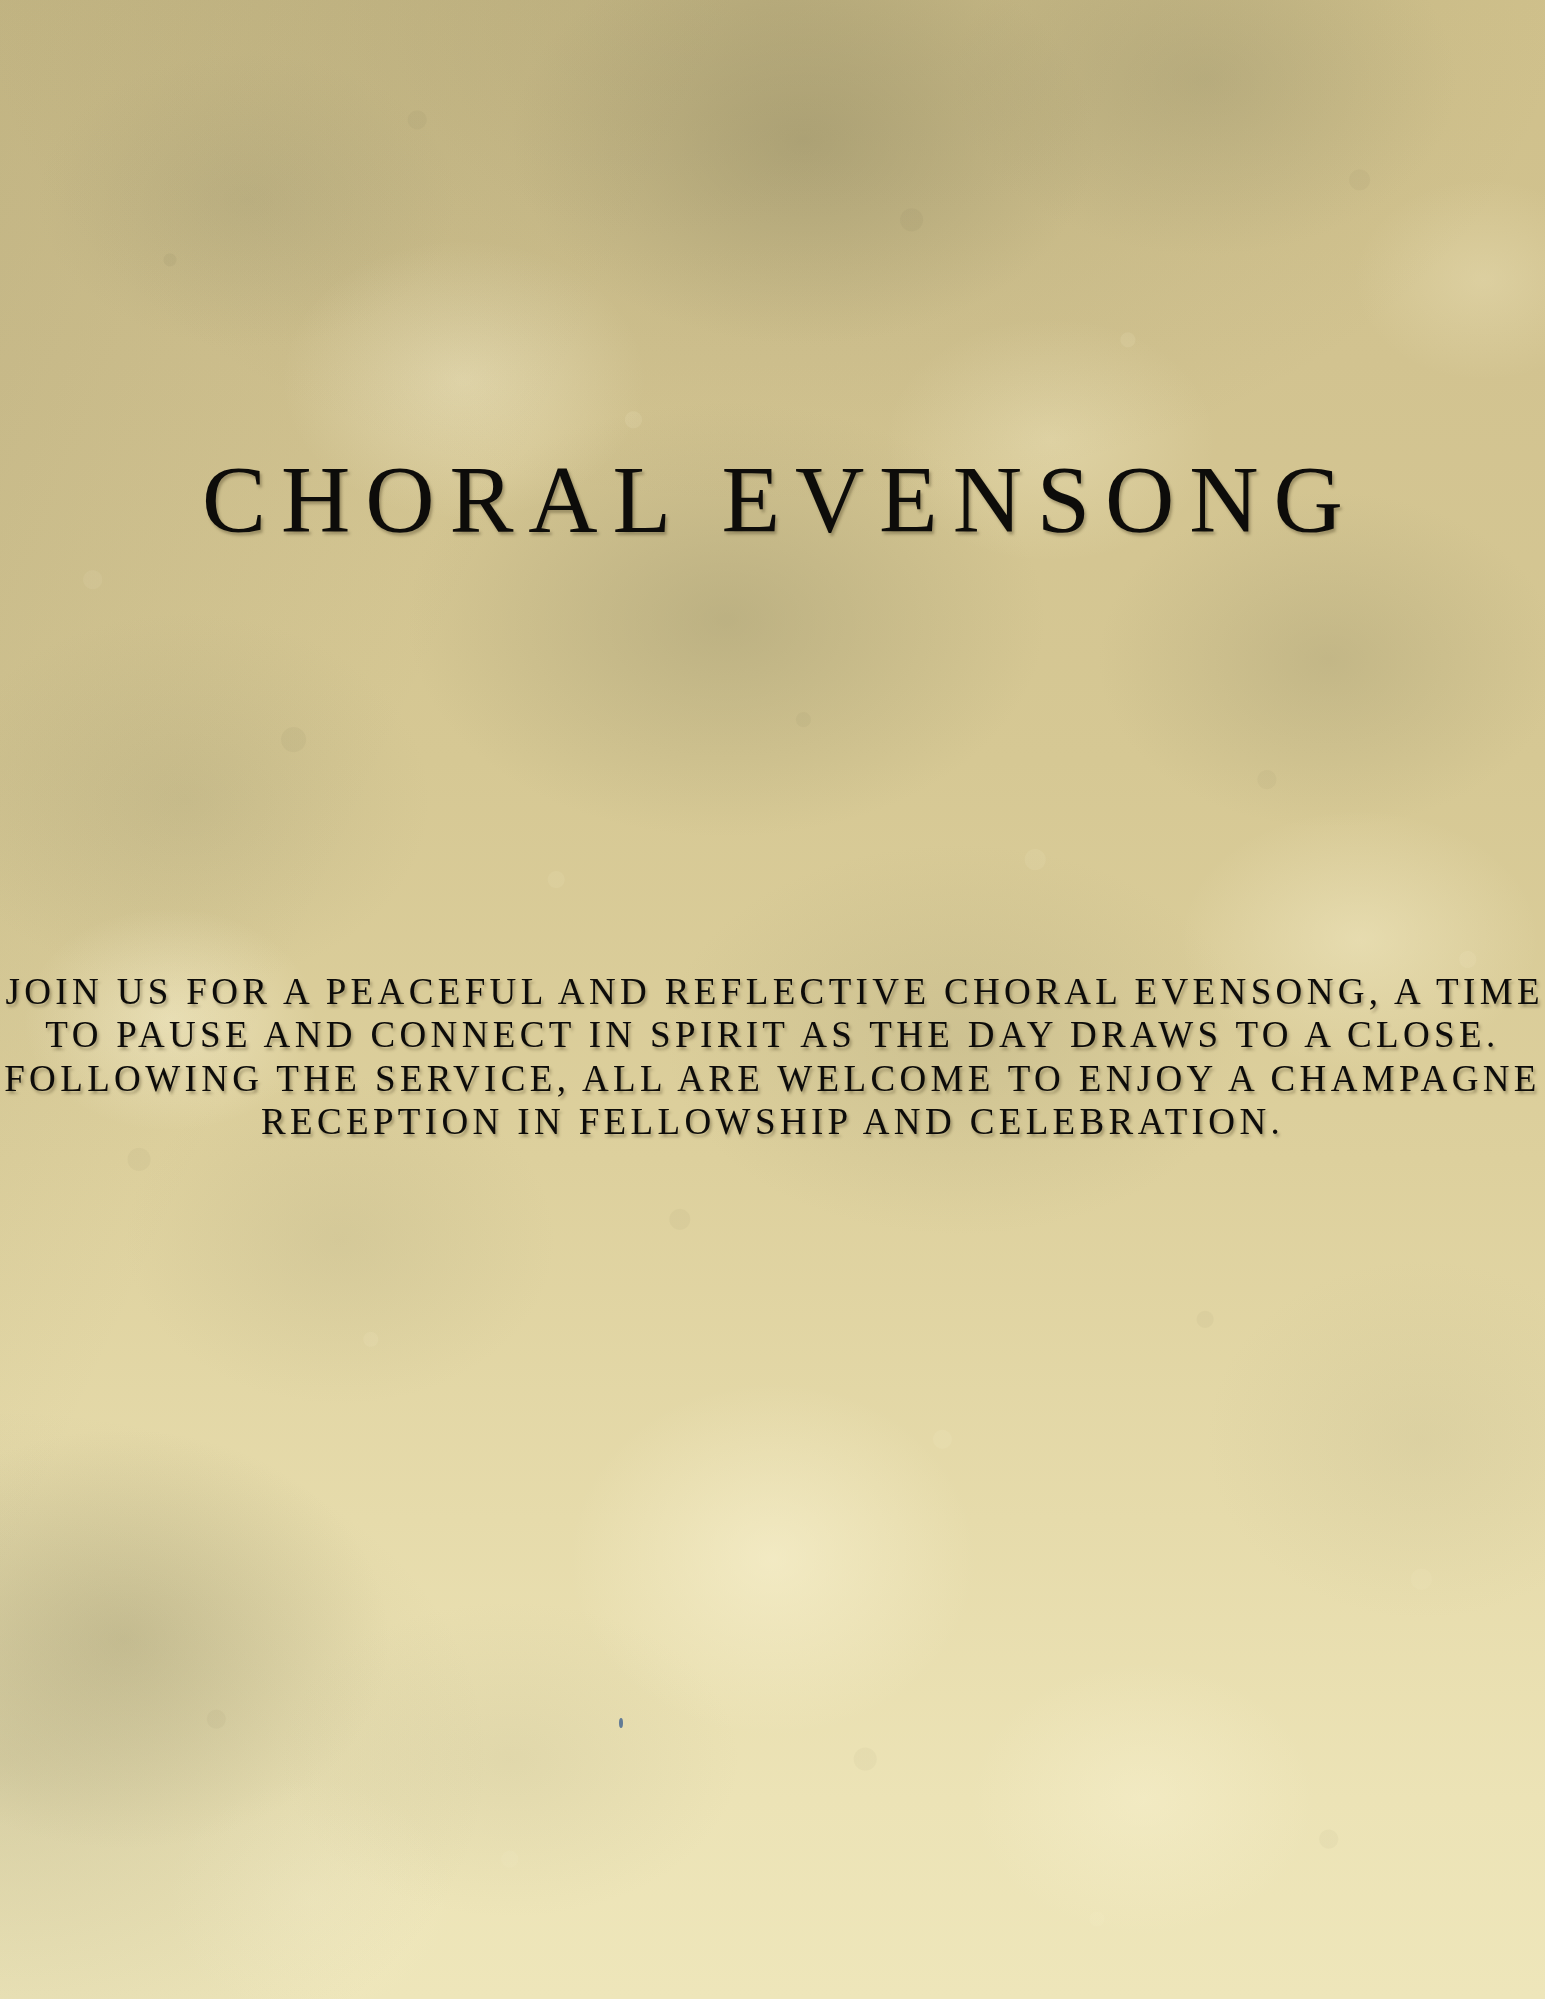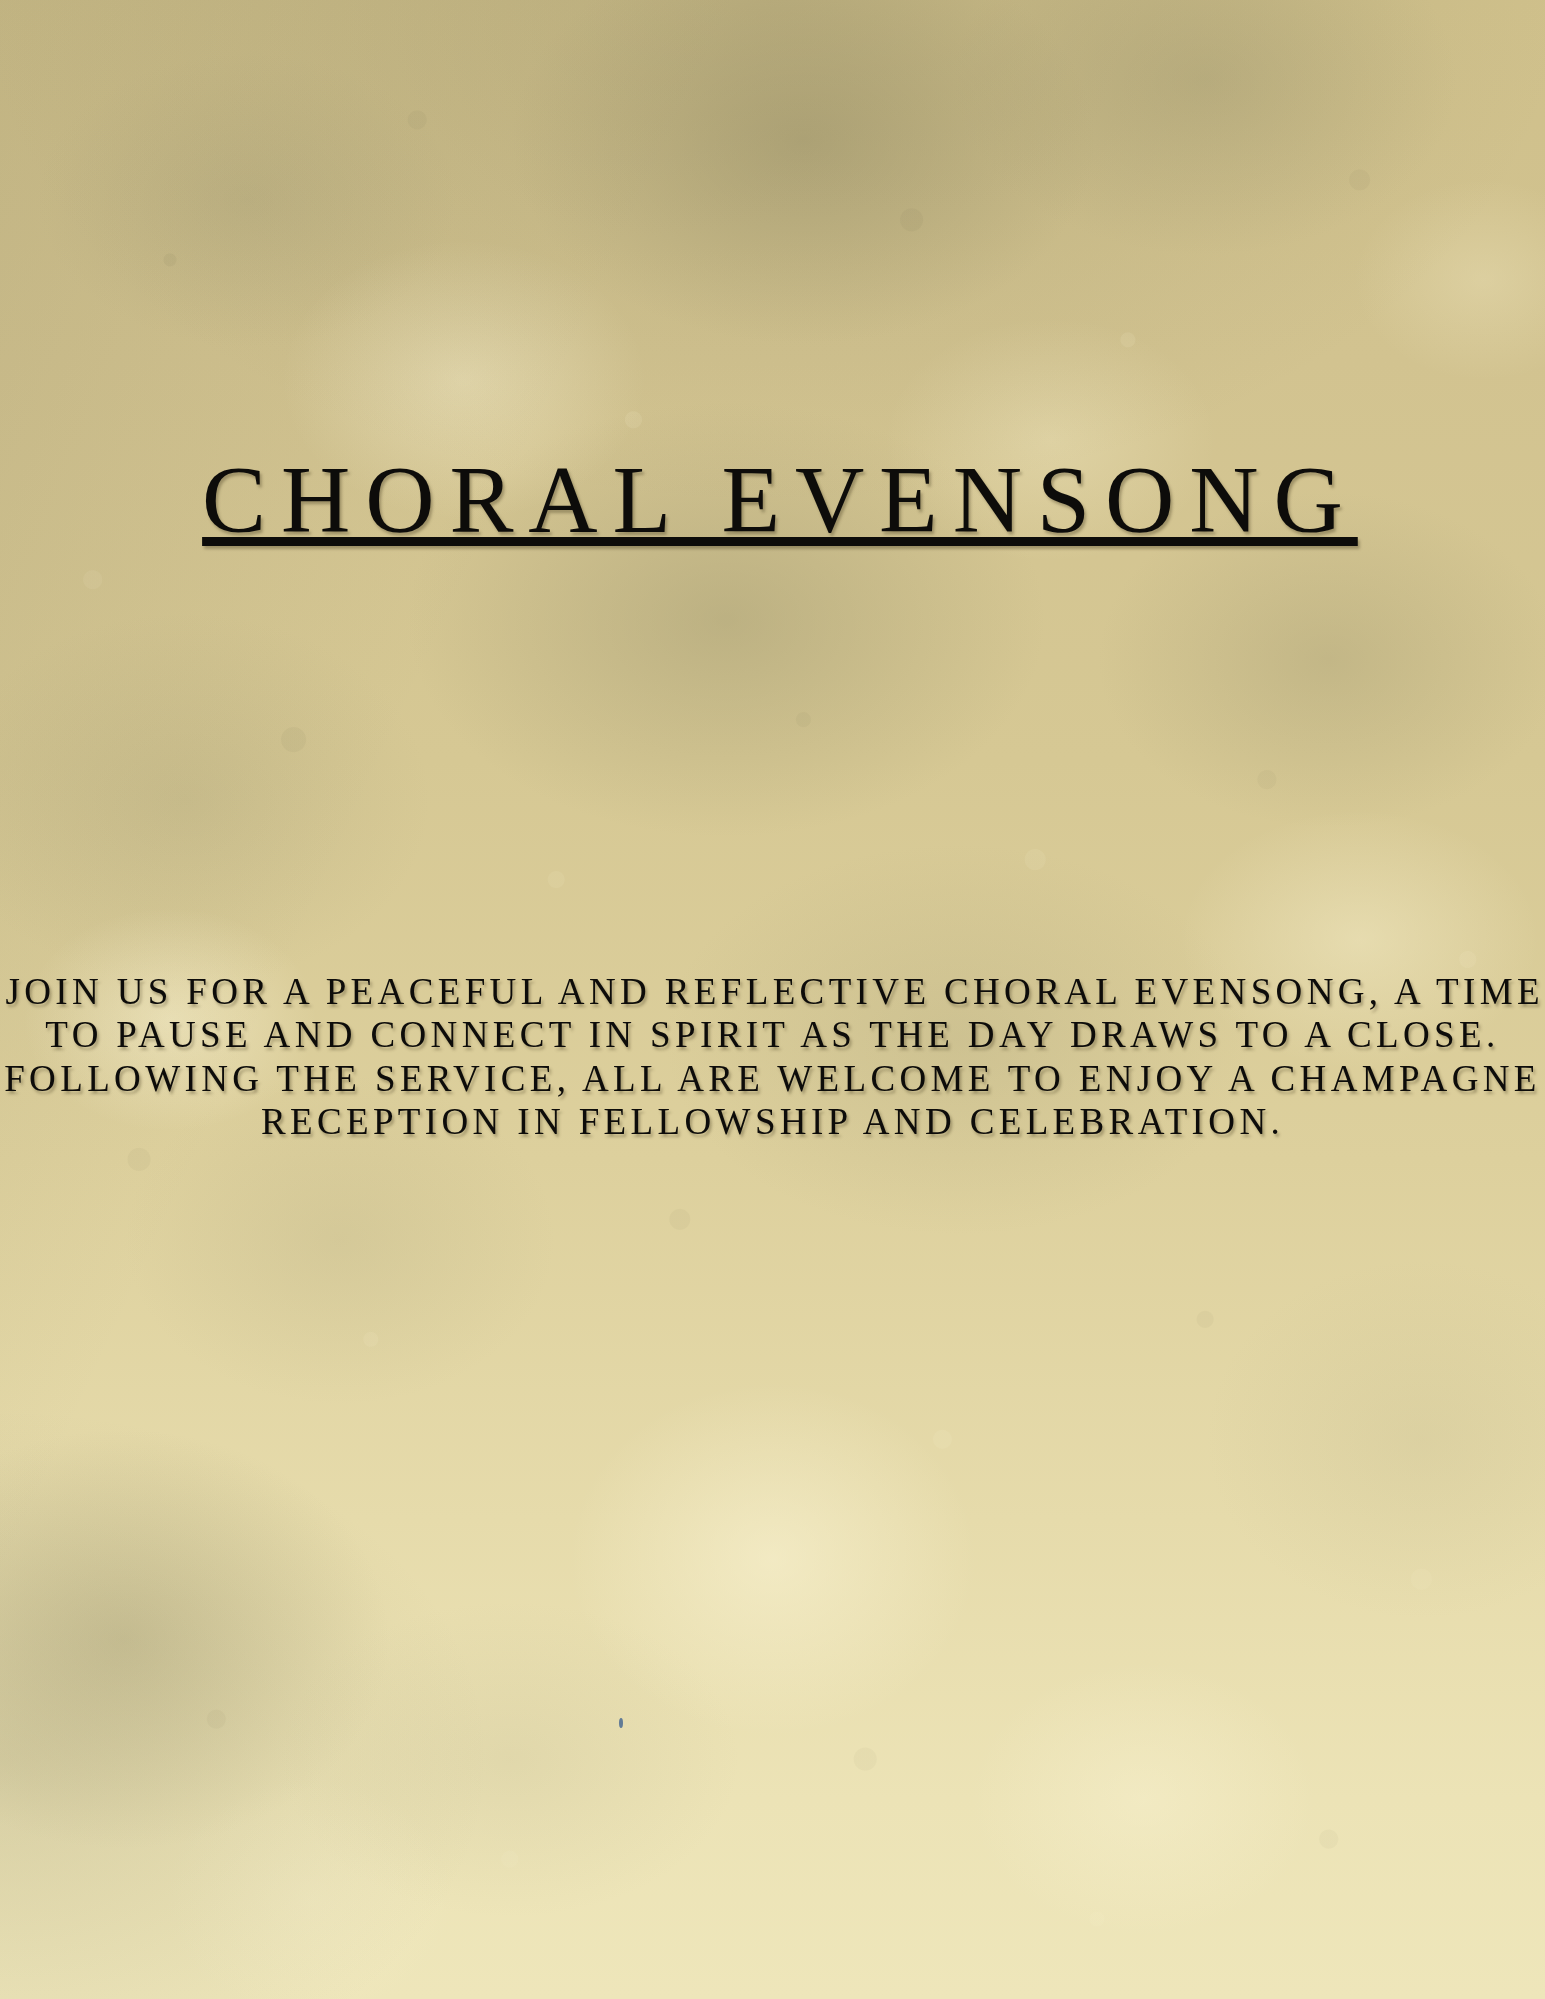--- a/index.html
+++ b/index.html
@@ -124,21 +124,20 @@
   #title {
     position: absolute;
     top: 388px;
     left: 0;
     width: 100%;
     font-size: 96px;
     letter-spacing: 0.155em;
     line-height: 1.0;
     text-indent: 0.155em;
     font-family: "Liberation Serif", "DejaVu Serif", serif;
-    text-decoration: underline;
   }
 
   #event-details {
     position: absolute;
     top: 622px;
     left: 0;
     width: 100%;
     font-size: 52px;
     letter-spacing: 0.135em;
     line-height: 1.32;

